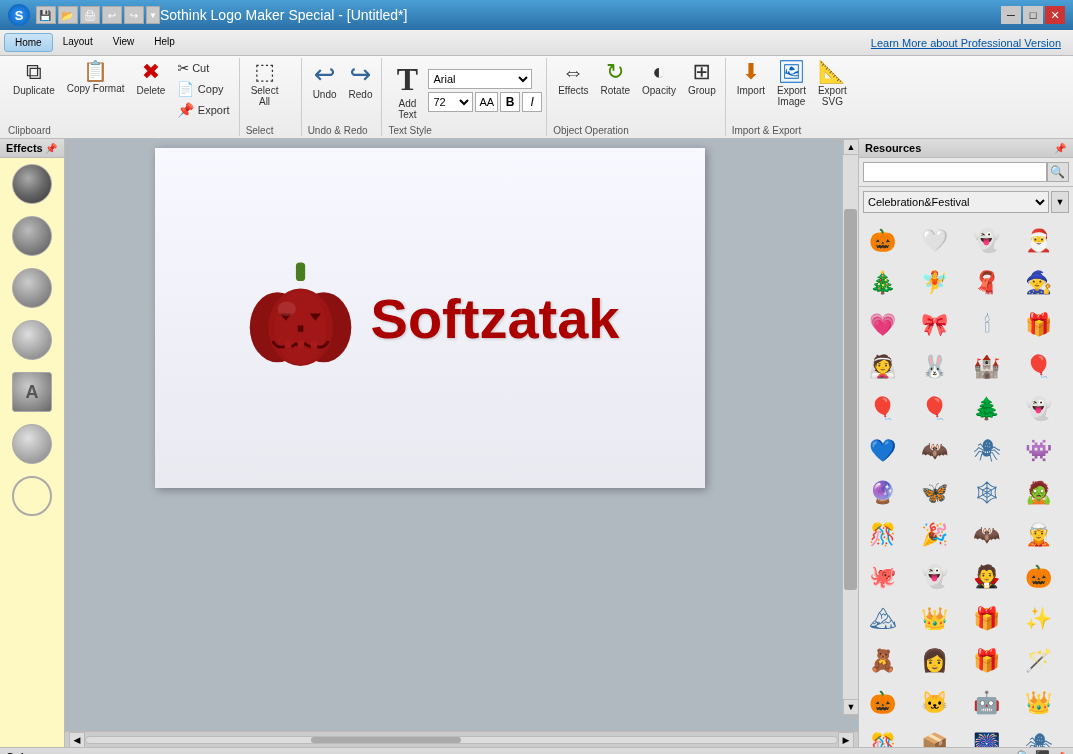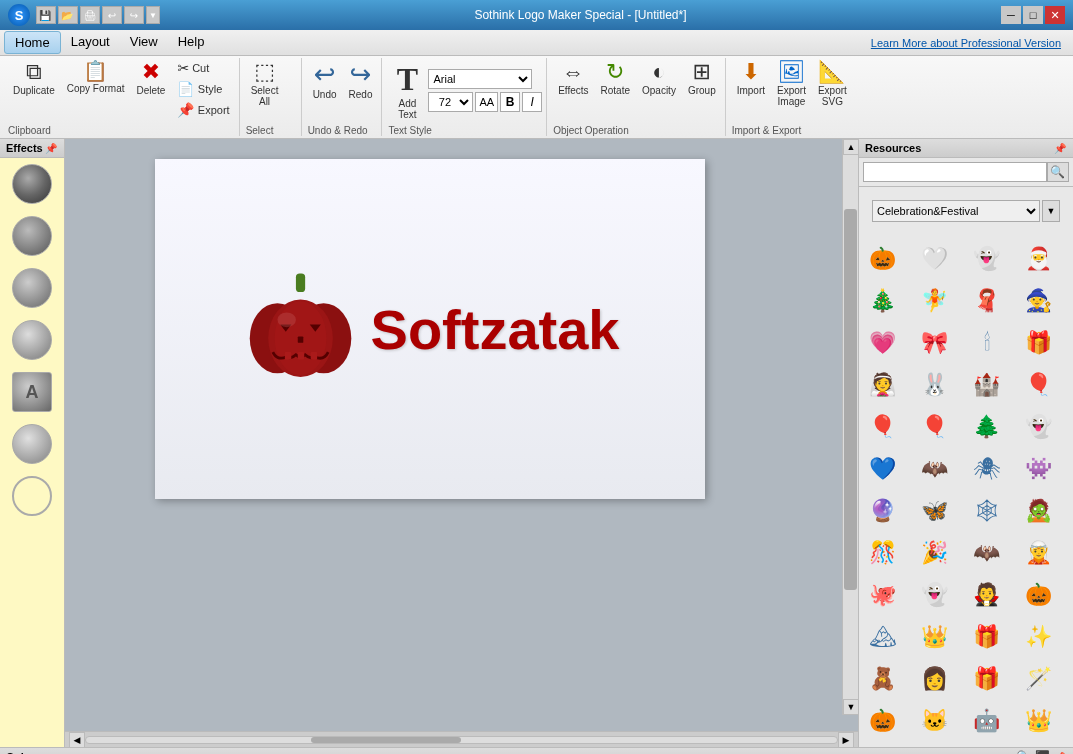--- a/index.html
+++ b/index.html
@@ -15,21 +15,21 @@
       padding: 0 8px;
       color: white;
     }
     #titlebar .logo {
       width: 22px; height: 22px;
       background: radial-gradient(circle, #3399ff, #0055aa);
       border-radius: 50%;
       display: flex; align-items: center; justify-content: center;
       color: white; font-weight: bold; font-size: 13px;
     }
-    #titlebar .title { flex: 1; text-align: center; font-size: 12px; }
+    #titlebar .title { flex: 1; text-align: left; font-size: 14px; }
     #titlebar .win-btns { display: flex; gap: 2px; }
     #titlebar .win-btn {
       width: 20px; height: 18px;
       border: none; cursor: pointer;
       font-size: 11px; display: flex; align-items: center; justify-content: center;
     }
     #titlebar .win-btn.min { background: #c8c8c8; }
     #titlebar .win-btn.max { background: #c8c8c8; }
     #titlebar .win-btn.close { background: #cc3333; color: white; }
 
@@ -41,21 +41,21 @@
       align-items: center;
       padding: 0 4px;
       border-bottom: 1px solid #bbb;
       justify-content: space-between;
     }
     #menubar .menu-items { display: flex; }
     #menubar .menu-item {
       padding: 3px 10px;
       cursor: pointer;
       border-radius: 3px;
-      font-size: 13px;
+      font-size: 10px;
     }
     #menubar .menu-item.active {
       background: linear-gradient(to bottom, #cce4f7, #a8d1ee);
       border: 1px solid #7ab3d4;
     }
     #menubar .pro-link { font-size: 11px; color: #0055aa; text-decoration: underline; cursor: pointer; padding-right: 8px; }
 
     
     #ribbon {
       background: linear-gradient(to bottom, #f8f8f8, #ebebeb);
@@ -125,21 +125,21 @@
     }
     .font-row {
       display: flex; align-items: center; gap: 2px;
     }
     .font-select {
       width: 104px; height: 20px; font-size: 11px;
       border: 1px solid #aaa; background: white;
     }
     .size-select {
       width: 45px; height: 20px; font-size: 11px;
-      border: 1px solid #aaa; background: white; text-align: center;
+      border: 1px solid #aaa; background: white;
     }
     .fmt-btn {
       width: 20px; height: 20px;
       border: 1px solid #aaa;
       background: white;
       cursor: pointer;
       font-size: 12px;
       display: flex; align-items: center; justify-content: center;
     }
     .aa-btn {
@@ -217,21 +217,21 @@
     #canvas-scroll {
       flex: 1;
       overflow: hidden;
       position: relative;
     }
     #canvas {
       width: 550px;
       height: 340px;
       background: linear-gradient(to bottom, #f8f8ff, #e8eaf0);
       position: absolute;
-      top: 20px;
+      top: 9px;
       left: 90px;
       box-shadow: 2px 2px 8px rgba(0,0,0,0.3);
     }
     .canvas-logo {
       position: absolute;
       top: 50%;
       left: 50%;
       transform: translate(-50%, -50%);
       display: flex;
       align-items: center;
@@ -294,21 +294,21 @@
     #resources-search input {
       flex: 1; height: 20px; border: 1px solid #aaa; font-size: 11px;
       padding: 0 4px;
     }
     #resources-search .search-btn {
       width: 22px; height: 20px; background: #ddd; border: 1px solid #aaa;
       cursor: pointer; display: flex; align-items: center; justify-content: center;
       font-size: 12px;
     }
     #category-select {
-      margin: 13px;
+      margin: 4px;
       display: flex; align-items: center; gap: 2px;
     }
     #category-select select {
       flex: 1; height: 22px; font-size: 11px; border: 1px solid #aaa;
     }
     #icons-grid {
       flex: 1;
       overflow-y: scroll;
       display: grid;
       grid-template-columns: repeat(4, 1fr);
@@ -403,21 +403,21 @@
         <span class="icon" style="color:#cc0000;">✖</span>
         <span>Delete</span>
       </div>
       <div class="ribbon-btn-column">
         <div class="ribbon-btn-small">
           <span class="icon">✂</span>
           <span>Cut</span>
         </div>
         <div class="ribbon-btn-small">
           <span class="icon">📄</span>
-          <span>Style</span>
+          <span>Copy</span>
         </div>
         <div class="ribbon-btn-small">
           <span class="icon">📌</span>
           <span>Export</span>
         </div>
       </div>
     </div>
     <div class="ribbon-group-label">Clipboard</div>
   </div>
 

